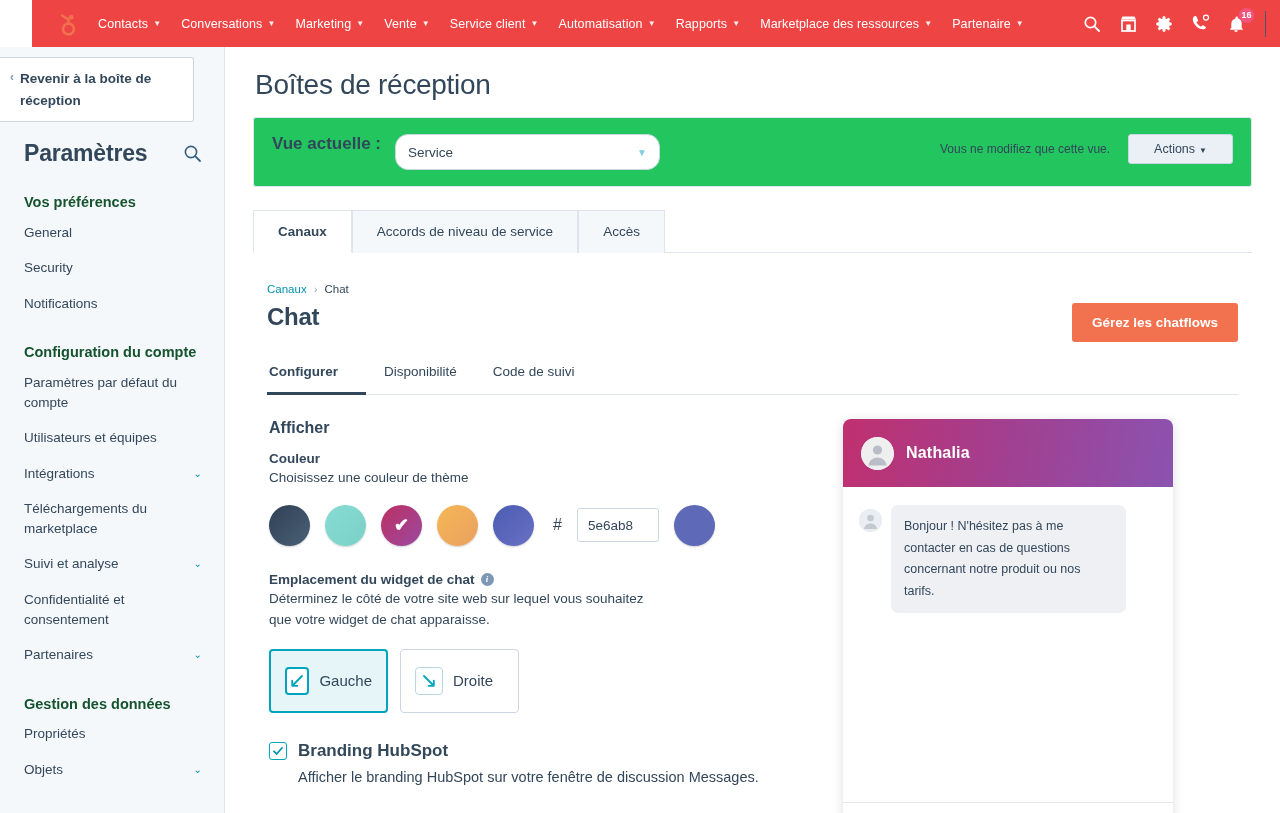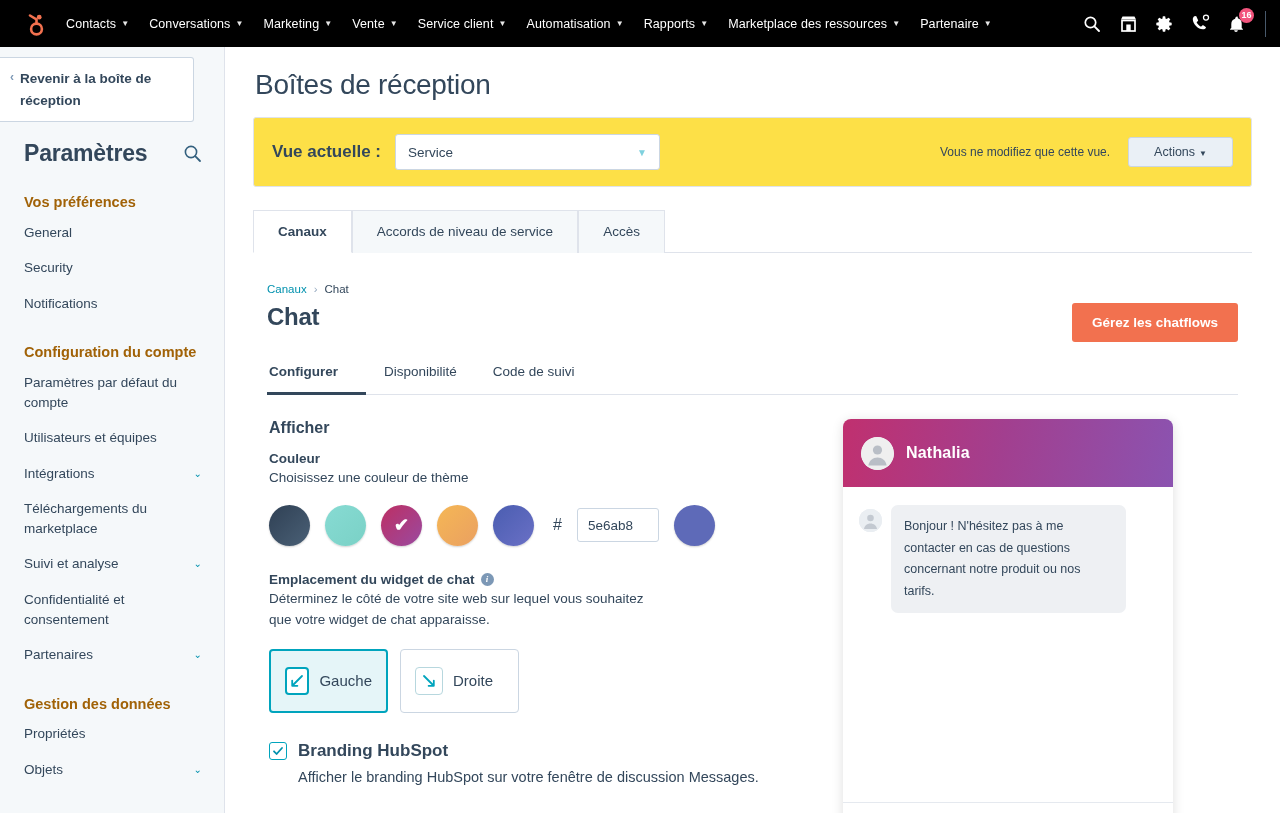--- a/index.html
+++ b/index.html
@@ -6,22 +6,22 @@
   html, body { margin:0; padding:0; }
   body {
     width:1280px; height:813px; overflow:hidden;
     font-family:"Liberation Sans", sans-serif;
     background:#ffffff; color:#33475b;
     -webkit-font-smoothing:antialiased;
   }
 
   
   .topnav {
-    height:47px; background:#000000; display:flex; align-items:center;
-    padding:0 14px; gap:0; position:relative;
+    height:47px; background:#ef4444; display:flex; align-items:center;
+    padding:0 14px; gap:0; position:relative;margin-left:32px;
   }
   .hs-logo { width:34px; height:34px; display:flex; align-items:center; justify-content:center; margin-right:8px; }
   .navitem {
     color:#ffffff; font-size:12.5px; padding:0 10px; height:47px;
     display:flex; align-items:center; white-space:nowrap; cursor:pointer;
     letter-spacing:.1px;
   }
   .navitem .caret { margin-left:5px; font-size:8px; opacity:.9; display:inline-block; }
   .nav-spacer { flex:1 1 auto; }
   .navicons { display:flex; align-items:center; gap:14px; padding-right:8px; }
@@ -49,39 +49,39 @@
   }
   .back-box .chev { color:#7c98b6; font-size:12px; line-height:1.5; }
   .settings-head {
     display:flex; align-items:center; justify-content:space-between;
     padding:6px 22px 4px 24px;
   }
   .settings-title { font-size:23px; font-weight:700; color:#33475b; letter-spacing:-.2px; }
   .side-search { cursor:pointer; color:#33607e; display:flex; }
   .side-group { margin-top:22px; }
   .side-group-title {
-    font-size:14.5px; font-weight:700; color:#a16207; padding:0 24px 2px 24px; line-height:1.35;
+    font-size:14.5px; font-weight:700; color:#14532d; padding:0 24px 2px 24px; line-height:1.35;
   }
   .side-link {
     display:flex; align-items:flex-start; justify-content:space-between;
     padding:8px 22px 8px 24px; font-size:13.5px; color:#33475b; cursor:pointer; line-height:1.45;
   }
   .side-link .chev-d { color:#0091ae; font-size:10px; padding-top:3px; flex:0 0 auto; margin-left:6px; }
 
   
   .main { flex:1 1 auto; background:#ffffff; overflow:hidden; padding:0 28px; }
   .page-title { font-size:28px; font-weight:400; color:#33475b; margin:22px 0 16px 2px; letter-spacing:-.3px; }
 
   .view-card {
-    border:1px solid #dfe3eb; border-radius:3px; background:#fde047;
-    padding:16px 18px; display:flex; align-items:center; gap:14px; margin-bottom:22px;
+    border:1px solid #dfe3eb; border-radius:3px; background:#22c55e;
+    padding:16px 18px; display:flex; align-items:flex-start; gap:14px; margin-bottom:22px;
   }
   .view-label { font-size:17px; font-weight:700; color:#33475b; white-space:nowrap; }
   .select {
-    width:265px; height:36px; border:1px solid #cbd6e2; border-radius:3px;
+    width:265px; height:36px; border:1px solid #cbd6e2; border-radius:13px;
     background:#fff; display:flex; align-items:center; justify-content:space-between;
     padding:0 12px; font-size:13.5px; color:#33475b; cursor:pointer;
   }
   .select .caret-d { color:#7fd1de; font-size:10px; }
   .view-right { margin-left:auto; display:flex; align-items:center; gap:18px; }
   .view-note { font-size:12px; color:#33475b; }
   .btn-secondary {
     background:#eaf0f6; border:1px solid #cbd6e2; border-radius:3px;
     font-size:12.5px; color:#33475b; padding:7px 25px; cursor:pointer; white-space:nowrap;
   }

